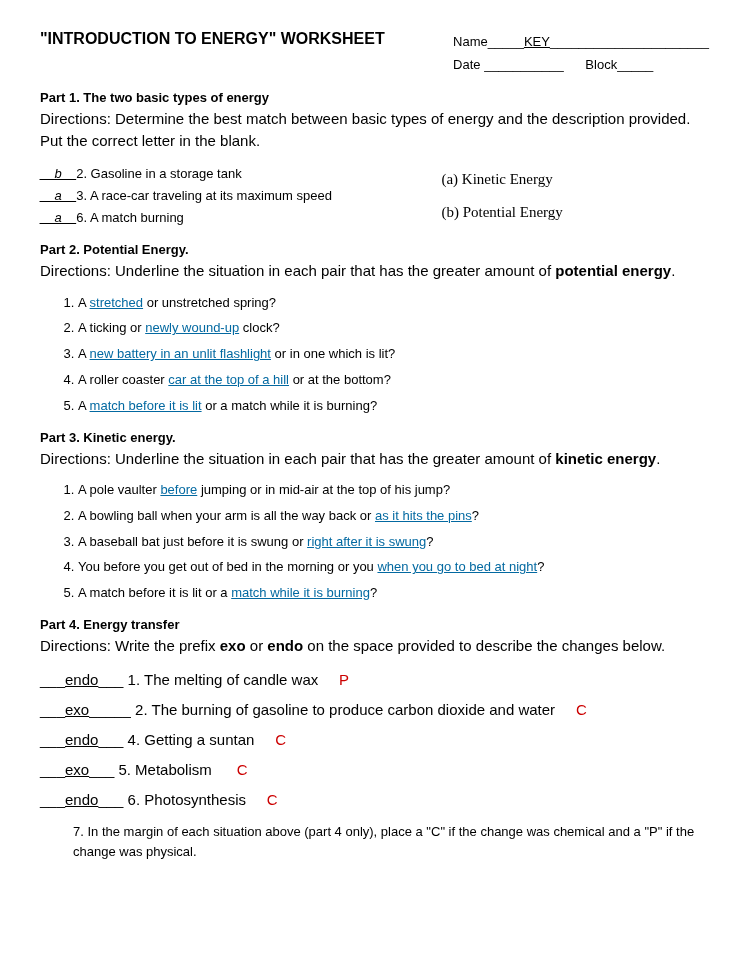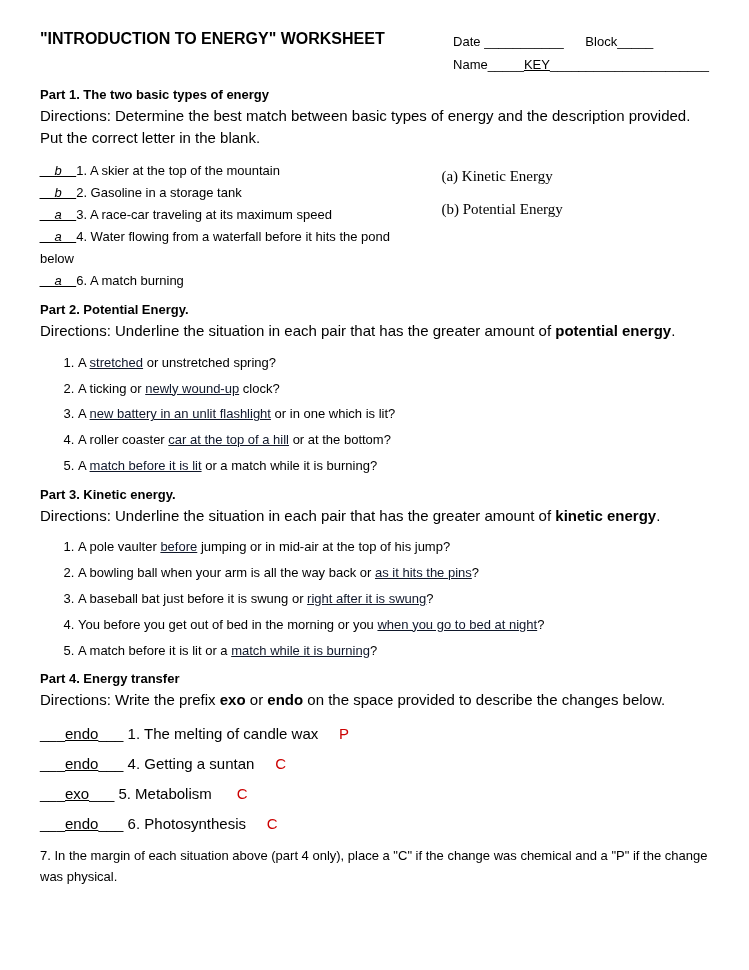--- a/index.html
+++ b/index.html
@@ -27,74 +27,72 @@
       font-size: 13px;
       line-height: 1.8;
     }
     .underline-field {
       text-decoration: underline;
     }
     .part-heading {
       font-weight: bold;
       font-size: 13px;
       margin-bottom: 3px;
-      margin-top: 4px;
+      margin-top: 13px;
     }
     .directions {
       font-size: 15px;
       margin-bottom: 10px;
       line-height: 1.5;
     }
     .matching-section {
       display: flex;
       justify-content: space-between;
       margin-bottom: 4px;
     }
     .match-left { width: 55%; font-size: 13px; line-height: 1.7; }
     .match-right { width: 40%; font-size: 15px; line-height: 2.2; font-family: Liberation Serif, serif; }
     .answer { text-decoration: underline; font-style: italic; }
     .list-section { margin-left: 20px; margin-bottom: 6px; }
     .list-section ol { list-style-type: decimal; padding-left: 18px; }
     .list-section ol li { margin-bottom: 5px; line-height: 1.6; font-size: 13px; }
-    .highlight-red { color: #0f172a; text-decoration: underline; }
+    .highlight-red { color: #0369a1; text-decoration: underline; }
     .highlight-red-plain { color: #cc0000; }
     .bold-inline { font-weight: bold; }
     .section-gap { margin-top: 10px; }
     .part4-item { margin-bottom: 6px; font-size: 15px; line-height: 1.6; }
     .part4-answer { text-decoration: underline; }
-    .note-7 { margin-top: 10px; font-size: 13px; line-height: 1.6; }
+    .note-7 { margin-top: 10px; font-size: 13px; line-height: 1.6; margin-left: 33px; }
   </style>
 </head>
 <body>
 
 <div class="header-area">
   <div>
     <span class="title">"INTRODUCTION TO ENERGY" WORKSHEET</span>
   </div>
   <div class="name-block">
     <div>
+      <span>Name</span>_____<span class="underline-field">KEY</span>______________________
+    </div>
+    <div>
       <span>Date</span> ___________&nbsp;&nbsp;&nbsp;&nbsp;&nbsp;
       <span>Block</span><span>_____</span>
-    </div>
-    <div>
-      <span>Name</span>_____<span class="underline-field">KEY</span>______________________
     </div>
   </div>
 </div>
 
 <div>
   <div class="part-heading">Part 1.  The two basic types of energy</div>
   <div class="directions">Directions: Determine the best match between basic types of energy and the description provided. Put the correct letter in the blank.</div>
 
   <div class="matching-section">
     <div class="match-left">
-      <div><span class="answer">__b__</span>1.  A skier at the top of the mountain</div>
       <div><span class="answer">__b__</span>2.  Gasoline in a storage tank</div>
       <div><span class="answer">__a__</span>3.  A race-car traveling at its maximum speed</div>
-      <div><span class="answer">__a__</span>4.  Water flowing from a waterfall before it hits the pond below</div>
       <div><span class="answer">__a__</span>6.  A match burning</div>
     </div>
     <div class="match-right">
       <div>(a) Kinetic Energy</div>
       <div>(b) Potential Energy</div>
     </div>
   </div>
 </div>
 
 <div class="section-gap">
@@ -132,20 +130,23 @@
 <div class="section-gap">
   <div class="part-heading">Part 4.  Energy transfer</div>
   <div class="directions">
     Directions: Write the prefix <strong>exo</strong> or <strong>endo</strong> on the space provided to describe the changes below.
   </div>
 
   <div class="part4-item">
     ___<span class="part4-answer">endo</span>___  1.  The melting of candle wax &nbsp;&nbsp;&nbsp; <span class="highlight-red-plain">P</span>
   </div>
   <div class="part4-item">
+    ___<span class="part4-answer">exo</span>_____  2.  The burning of gasoline to produce carbon dioxide and water &nbsp;&nbsp;&nbsp; <span class="highlight-red-plain">C</span>
+  </div>
+  <div class="part4-item">
     ___<span class="part4-answer">endo</span>___  4.  Getting a suntan &nbsp;&nbsp;&nbsp; <span class="highlight-red-plain">C</span>
   </div>
   <div class="part4-item">
     ___<span class="part4-answer">exo</span>___  5.  Metabolism &nbsp;&nbsp;&nbsp;&nbsp; <span class="highlight-red-plain">C</span>
   </div>
   <div class="part4-item">
     ___<span class="part4-answer">endo</span>___  6.  Photosynthesis &nbsp;&nbsp;&nbsp; <span class="highlight-red-plain">C</span>
   </div>
 
   <div class="note-7">7.  In the margin of each situation above (part 4 only), place a "C" if the change was chemical and a "P" if the change was physical.</div>

